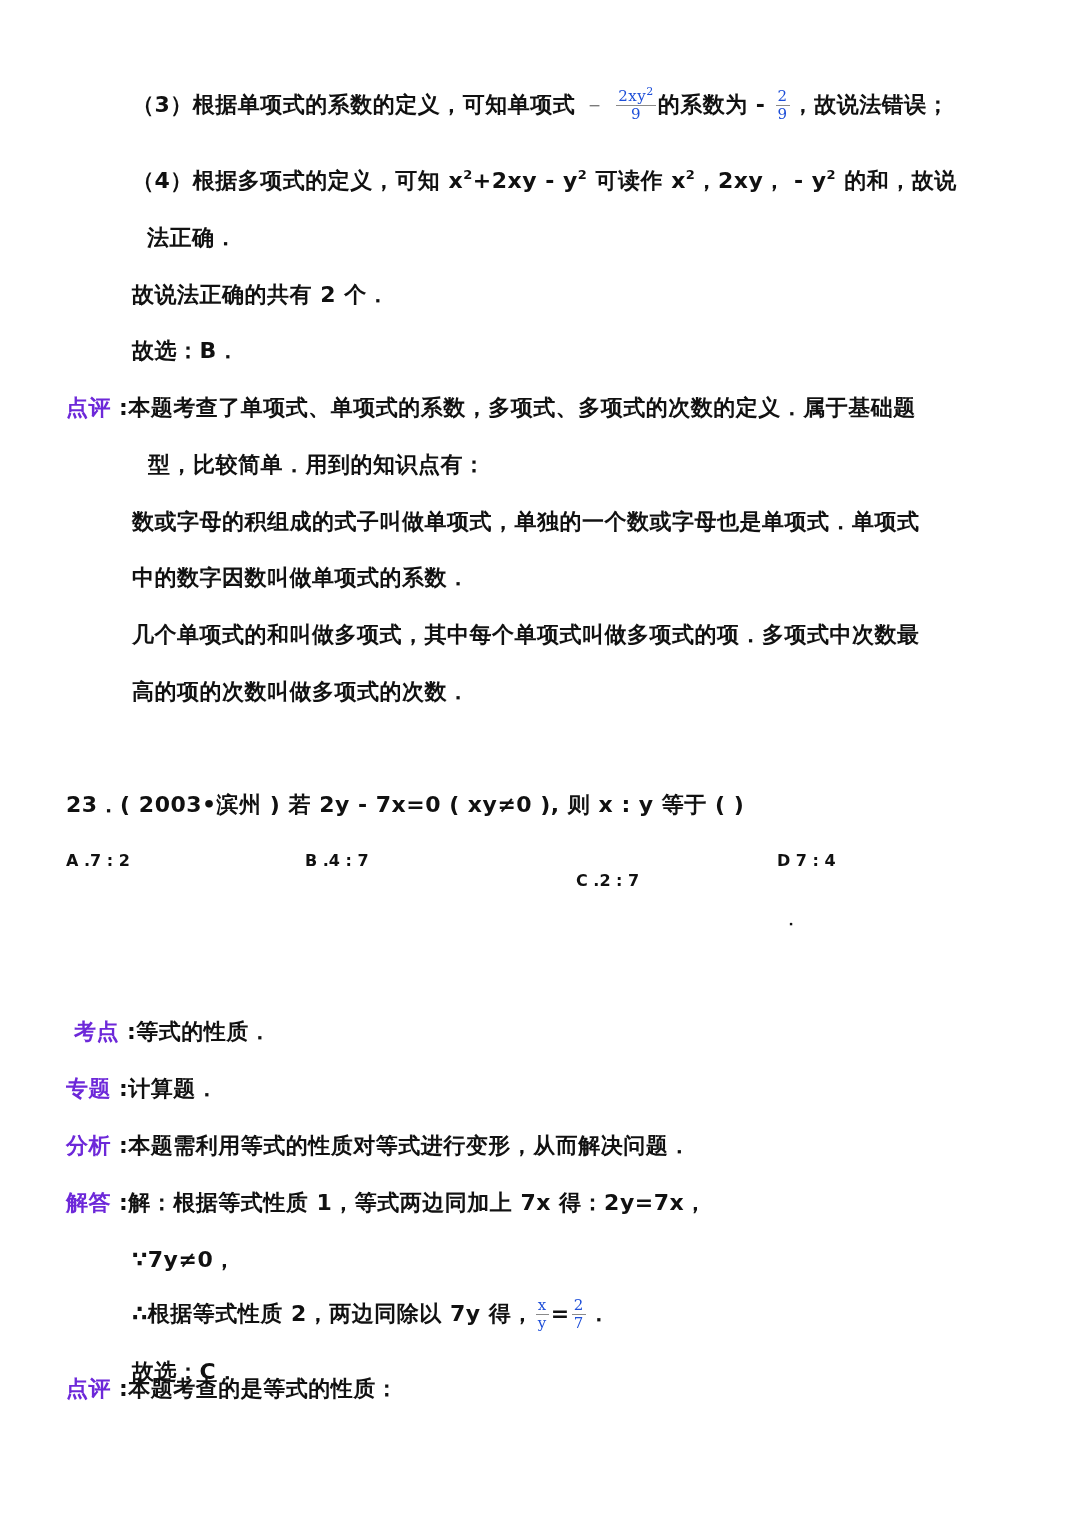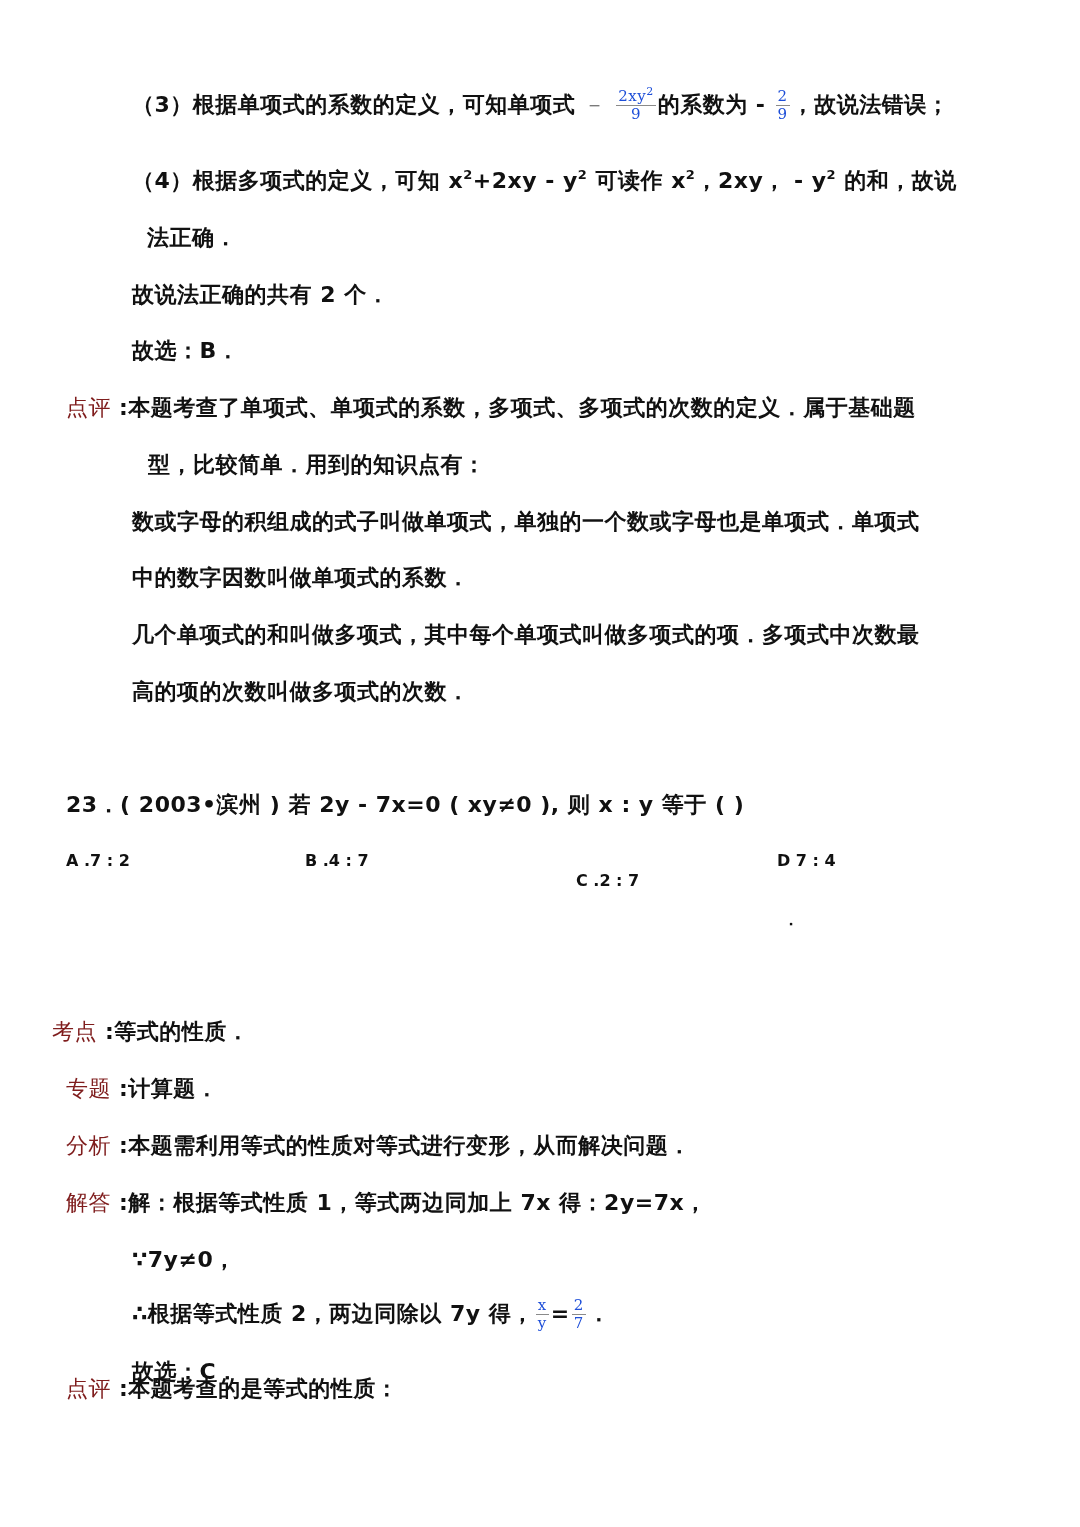--- a/index.html
+++ b/index.html
@@ -10,22 +10,22 @@
   }
   .line {
     position: absolute;
     font-size: 22px;
     font-weight: bold;
     line-height: 30px;
     white-space: nowrap;
     letter-spacing: 0.5px;
   }
   .label {
-    color: #7f1d1d;
-    font-weight: normal;
+    color: #6d28d9;
+    font-weight: bold;
   }
   .colon { color: #111; }
   sup { font-size: 13px; vertical-align: 9px; line-height: 0; }
   .frac {
     display: inline-block; vertical-align: middle;
     text-align: center; font-family: "DejaVu Serif", "Liberation Serif", serif;
     font-weight: normal; color: #1d4ed8; font-size: 15px; line-height: 17px;
     margin: 0 2px;
   }
   .frac .num { display: block; border-bottom: 1px solid #8a8a8a; padding: 0 2px; }
@@ -66,21 +66,21 @@
 <div class="line" style="left:132px; top:620px;">几个单项式的和叫做多项式，其中每个单项式叫做多项式的项．多项式中次数最</div>
 <div class="line" style="left:132px; top:677px;">高的项的次数叫做多项式的次数．</div>
 
 <div class="line" style="left:66px; top:790px;">23．( 2003•滨州 ) 若 2y - 7x=0 ( xy≠0 ), 则 x : y 等于 (          )</div>
 <div class="opt" style="left:66px; top:846px;">A .7 : 2</div>
 <div class="opt" style="left:305px; top:846px;">B .4 : 7</div>
 <div class="opt" style="left:540px; top:866px;margin-left:36px;">C .2 : 7</div>
 <div class="opt" style="left:777px; top:846px;">D  7 : 4</div>
 <div class="opt" style="left:783px; top:905px;">．</div>
 
-<div class="line" style="left:52px; top:1017px;text-align:center;">
+<div class="line" style="left:74px; top:1017px;text-align:center;">
   <span class="label">考点</span><span class="colon" style="margin-left:8px;">:</span><span>等式的性质．</span>
 </div>
 <div class="line" style="left:66px; top:1074px;">
   <span class="label">专题</span><span class="colon" style="margin-left:8px;">:</span><span>计算题．</span>
 </div>
 <div class="line" style="left:66px; top:1131px;">
   <span class="label">分析</span><span class="colon" style="margin-left:8px;">:</span><span>本题需利用等式的性质对等式进行变形，从而解决问题．</span>
 </div>
 <div class="line" style="left:66px; top:1188px;">
   <span class="label">解答</span><span class="colon" style="margin-left:8px;">:</span><span>解：根据等式性质 1，等式两边同加上 7x 得：2y=7x，</span>

